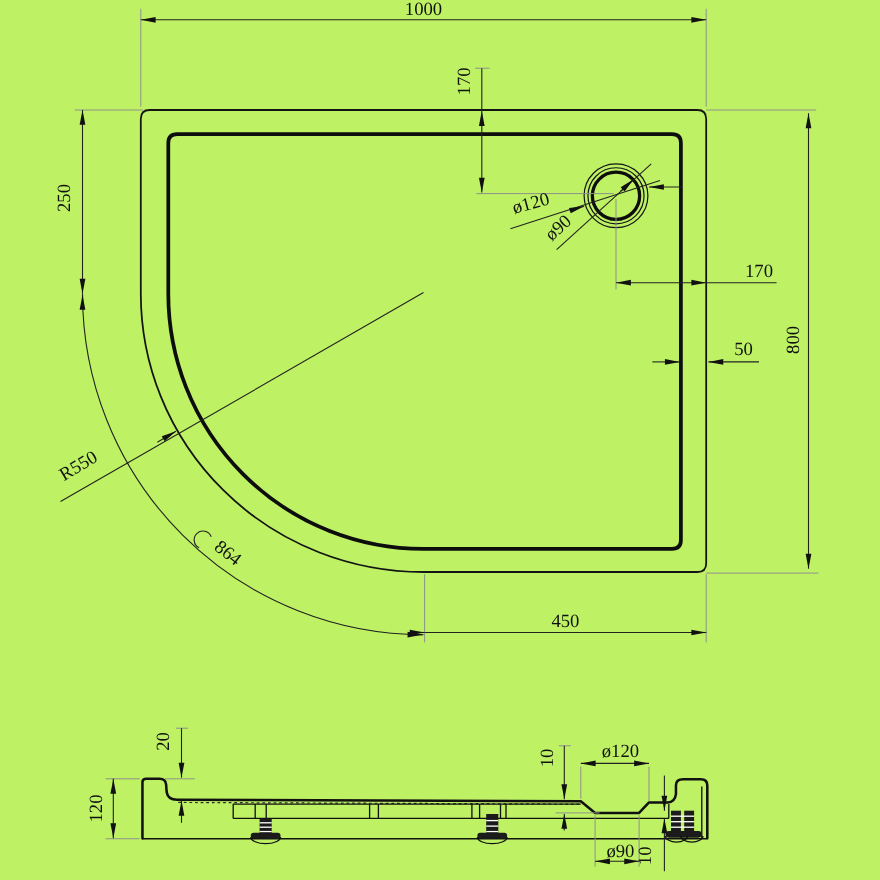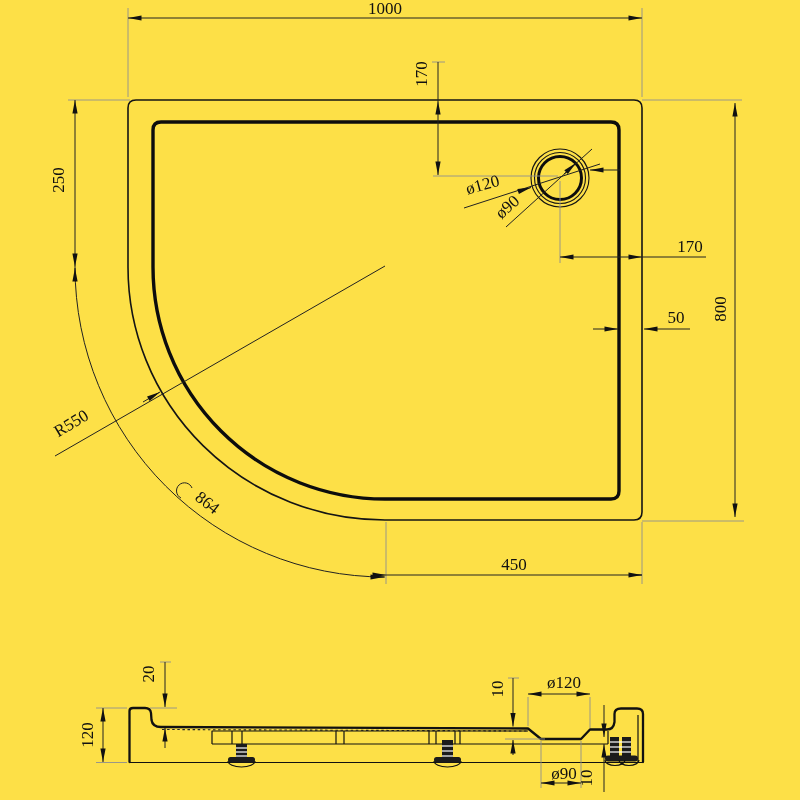--- a/index.html
+++ b/index.html
@@ -1,16 +1,16 @@
 <!DOCTYPE html>
 <html><head>
 <meta charset="utf-8">
 <style>
   html,body{margin:0;padding:0;background:#ffffff;}
-  .stage{width:800px;height:800px;position:relative;background:#fde047;overflow:hidden;}
+  .stage{width:800px;height:800px;position:relative;background:#bef264;overflow:hidden;}
   svg text{
     font-family:"Liberation Serif","DejaVu Serif",serif;
     font-size:17px;fill:#111;
   }
   .outline{stroke:#141414;fill:none;stroke-width:1.6;stroke-linejoin:round;}
   .thick{stroke:#0d0d0d;fill:none;stroke-width:3.4;stroke-linejoin:round;}
   .circ-thin{stroke:#141414;fill:none;stroke-width:1.1;}
   .circ-thick{stroke:#0d0d0d;fill:none;stroke-width:3;}
   .dim{stroke:#222;stroke-width:1;fill:none;}
   .ext{stroke:#8f8f8f;stroke-width:0.9;fill:none;}

